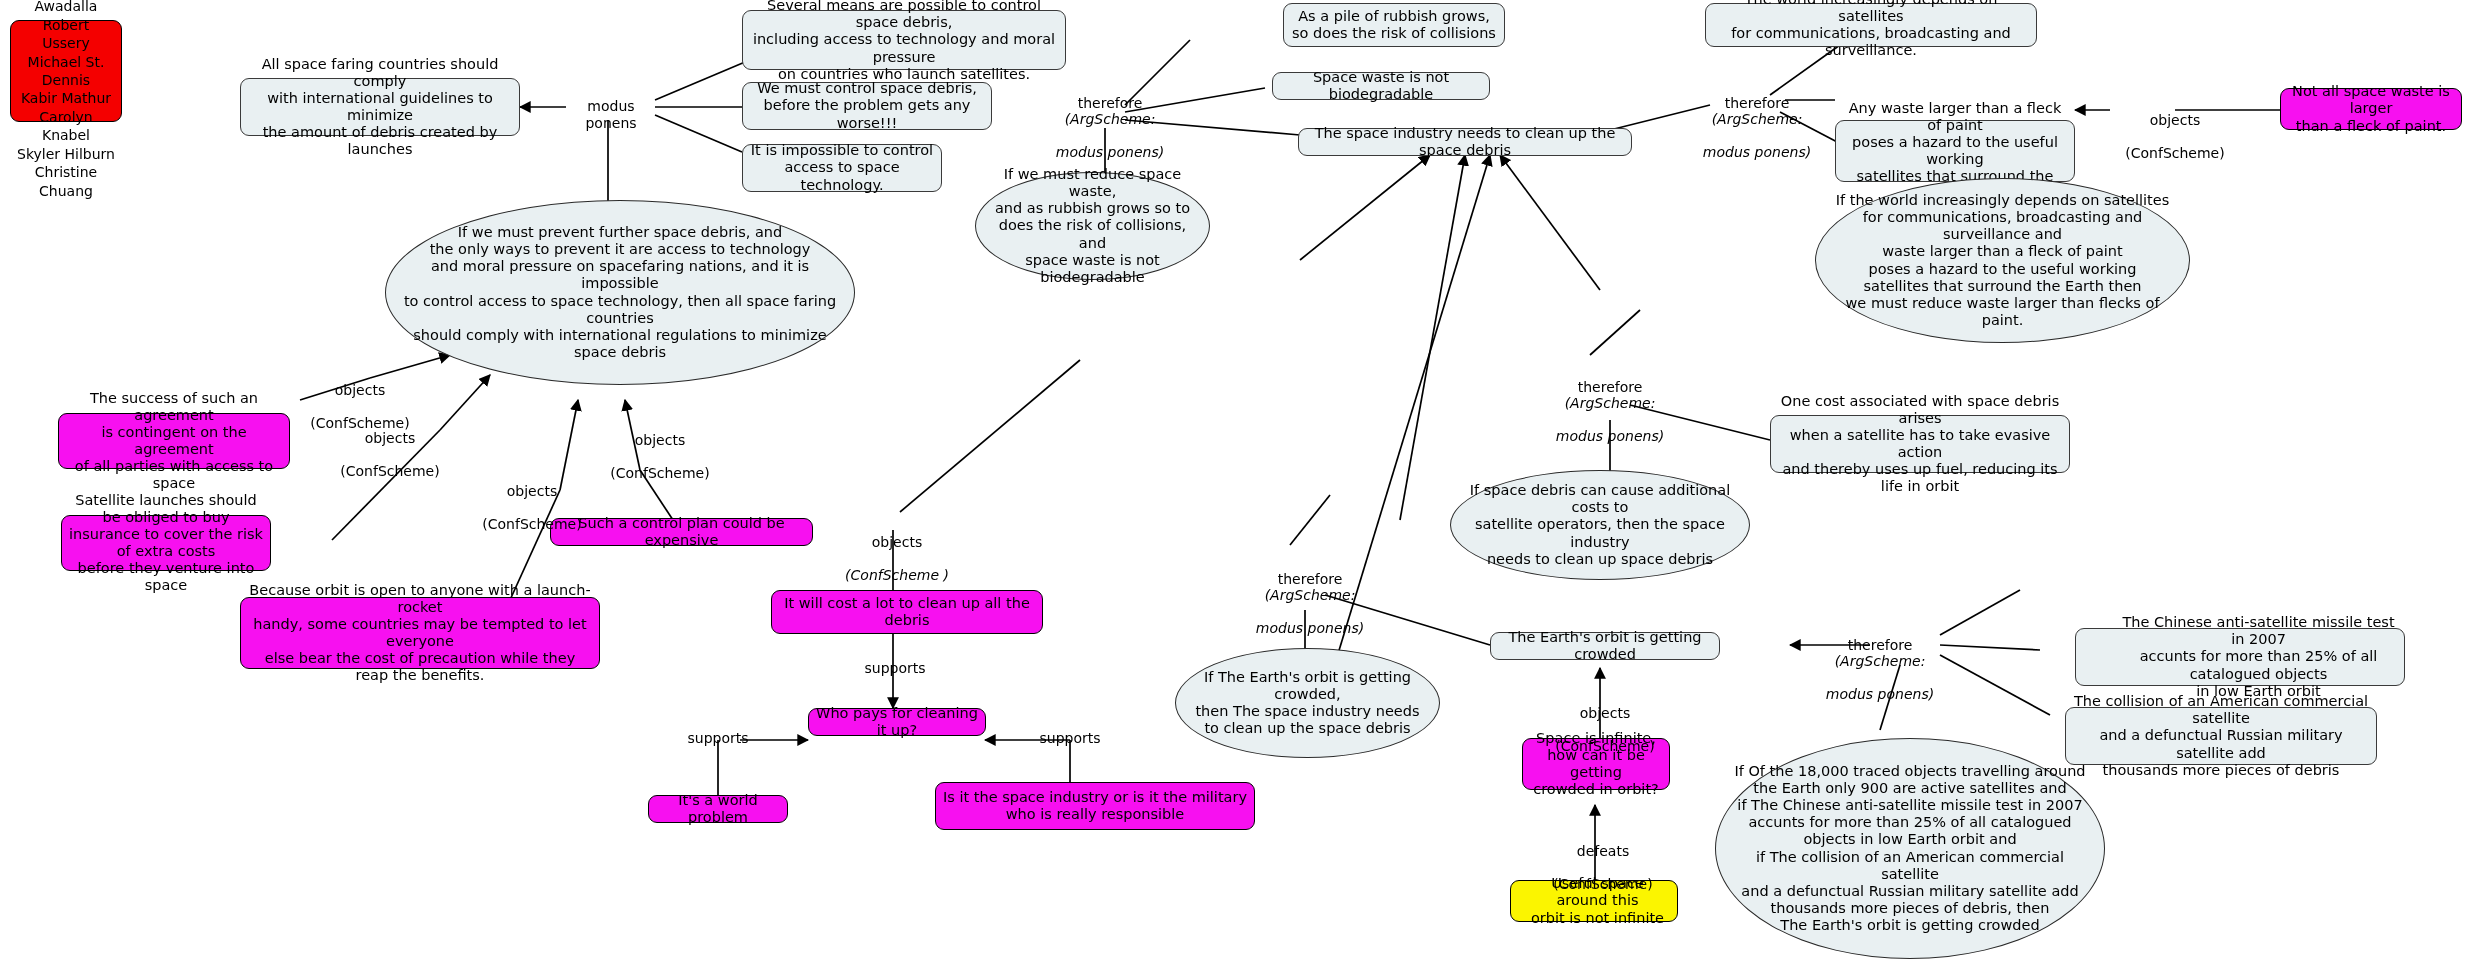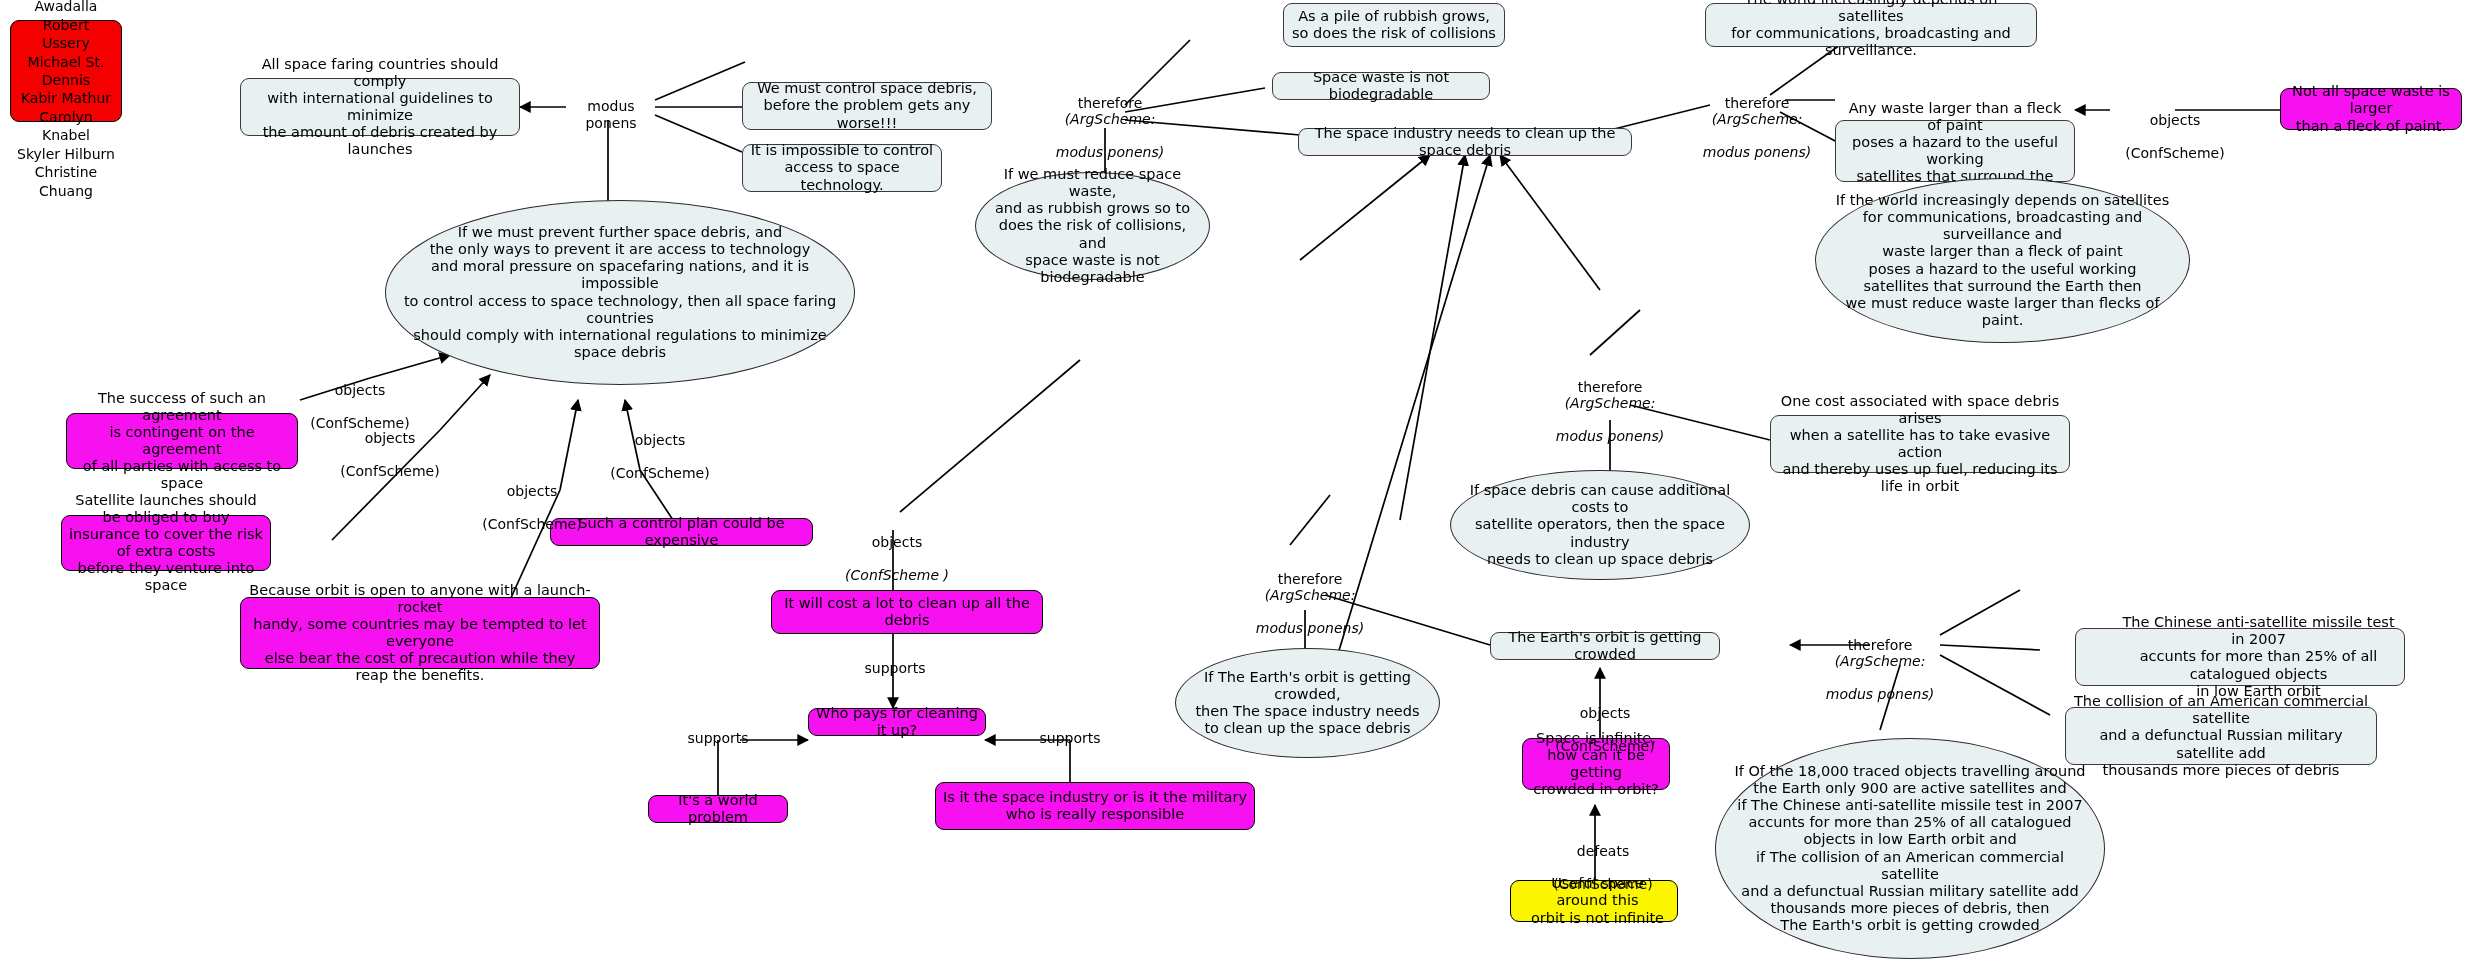--- a/index.html
+++ b/index.html
@@ -174,20 +174,23 @@
 Carolyn Knabel
 Skyler Hilburn
 Christine Chuang</div>
 
   <div class="node prop" style="left:240px; top:78px; width:280px; height:58px;">All space faring countries should comply
 with international guidelines to minimize
 the amount of debris created by launches</div>
 
   <div class="elabel" style="left:566px; top:98px; width:90px;">modus ponens</div>
 
+  <div class="node prop" style="left:742px; top:10px; width:324px; height:60px;">Several means are possible to control space debris,
+including access to technology and moral pressure
+on countries who launch satellites.</div>
 
   <div class="node prop" style="left:742px; top:82px; width:250px; height:48px;">We must control space debris,
 before the problem gets any worse!!!</div>
 
   <div class="node prop" style="left:742px; top:144px; width:200px; height:48px;">It is impossible to control
 access to space technology.</div>
 
   <div class="node oval" style="left:385px; top:200px; width:470px; height:185px;">If we must prevent further space debris, and
 the only ways to prevent it are access to technology
 and moral pressure on spacefaring nations, and it is impossible
@@ -207,21 +210,21 @@
   <div class="elabel" style="left:472px; top:466px; width:120px;">
     <span>objects</span><br>
     <span>(ConfScheme)</span>
   </div>
 
   <div class="elabel" style="left:600px; top:415px; width:120px;">
     <span>objects</span><br>
     <span>(ConfScheme)</span>
   </div>
 
-  <div class="node magenta" style="left:58px; top:413px; width:232px; height:56px;margin-left:8px;">The success of such an agreement
+  <div class="node magenta" style="left:58px; top:413px; width:232px; height:56px;">The success of such an agreement
 is contingent on the agreement
 of all parties with access to space</div>
 
   <div class="node magenta" style="left:61px; top:515px; width:210px; height:56px;">Satellite launches should be obliged to buy
 insurance to cover the risk of extra costs
 before they venture into space</div>
 
   <div class="node magenta" style="left:240px; top:597px; width:360px; height:72px;">Because orbit is open to anyone with a launch-rocket
 handy, some countries may be tempted to let everyone
 else bear the cost of precaution while they

